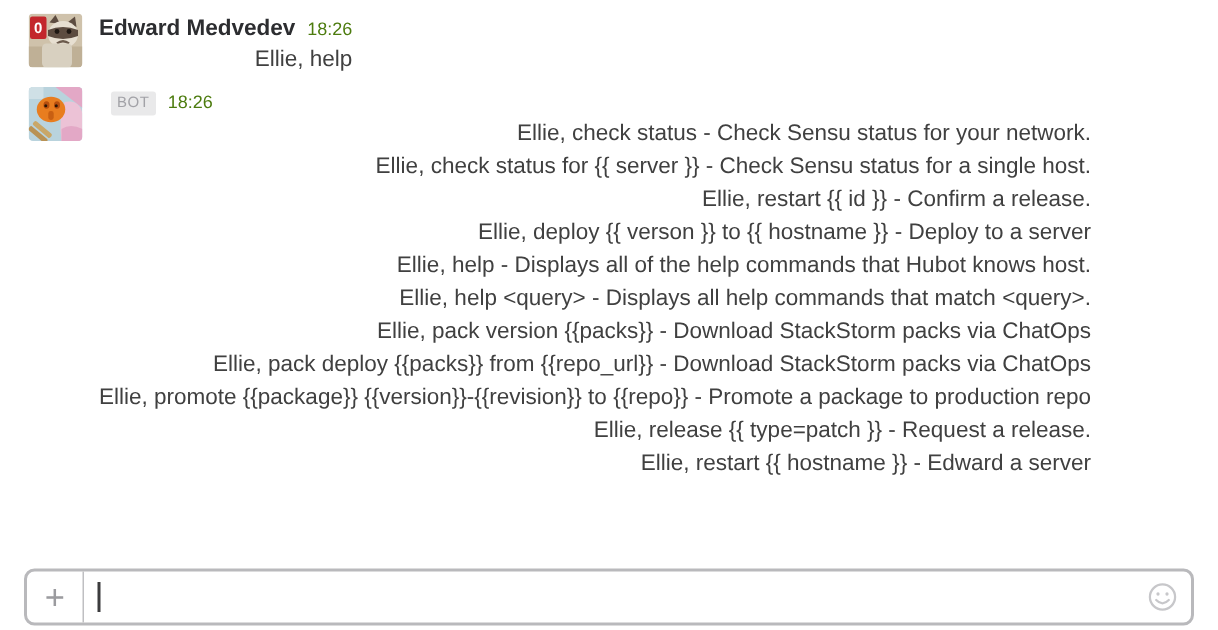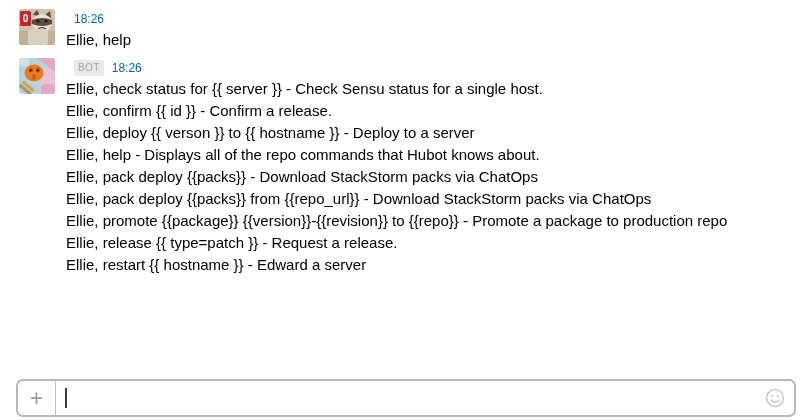--- a/index.html
+++ b/index.html
@@ -46,29 +46,30 @@
     font-size: 10px;
     line-height: 12px;
     padding: 2px 4px;
     border-radius: 2px;
     margin-left: 8px;
     letter-spacing: 0.4px;
     position: relative;
     top: -1px;
   }
   .time {
-    color: #0369a1;
+    color: #4d7c0f;
     font-size: 12px;
     margin-left: 8px;
   }
   .msg-line {
     font-size: 15px;
     line-height: 22px;
-    color: #000000;
+    color: #404040;
     white-space: nowrap;
+    text-align: right;
   }
   .composer {
     position: absolute;
     left: 16px; right: 16px; bottom: 3px;
     height: 34px;
     border: 2px solid #b9b9bc;
     border-radius: 7px;
     display: flex;
     align-items: stretch;
     background: #fff;
@@ -122,20 +123,21 @@
           <circle cx="19" cy="12" r="1.6" fill="#1e1712"></circle>
           <circle cx="27" cy="12" r="1.6" fill="#1e1712"></circle>
           <path d="M19 20 q4 -3 8 0" stroke="#6b5a4c" stroke-width="1.5" fill="none"></path>
           <rect x="9" y="20" width="20" height="16" rx="3" fill="#d8d0c0"></rect>
           <rect x="1" y="2" width="11" height="15" rx="1.5" fill="#c3272c"></rect>
           <text x="6.5" y="13" font-size="10" font-weight="bold" fill="#ffffff" text-anchor="middle" font-family="'Liberation Sans',sans-serif">0</text>
         </svg>
       </div>
       <div class="content">
         <div class="msg-header">
+          <span class="author">Edward Medvedev</span>
           <span class="time">18:26</span>
         </div>
         <div class="msg-line">Ellie, help</div>
       </div>
     </div>
 
     <div class="message">
       <div class="avatar">
         <svg width="36" height="36" viewBox="0 0 36 36">
           <rect width="36" height="36" fill="#b9d3dd"></rect>
@@ -153,25 +155,27 @@
             <rect x="1" y="30.5" width="15" height="3.4" rx="1.2" fill="#b99255"></rect>
           </g>
           <path d="M22 28 q6 -4 14 0 l0 8 -14 0 Z" fill="#e3a8c6"></path>
         </svg>
       </div>
       <div class="content">
         <div class="msg-header">
           <span class="bot-badge">BOT</span>
           <span class="time">18:26</span>
         </div>
+        <div class="msg-line">Ellie, check status - Check Sensu status for your network.</div>
         <div class="msg-line">Ellie, check status for {{ server }} - Check Sensu status for a single host.</div>
-        <div class="msg-line">Ellie, confirm {{ id }} - Confirm a release.</div>
+        <div class="msg-line">Ellie, restart {{ id }} - Confirm a release.</div>
         <div class="msg-line">Ellie, deploy {{ verson }} to {{ hostname }} - Deploy to a server</div>
-        <div class="msg-line">Ellie, help - Displays all of the repo commands that Hubot knows about.</div>
-        <div class="msg-line">Ellie, pack deploy {{packs}} - Download StackStorm packs via ChatOps</div>
+        <div class="msg-line">Ellie, help - Displays all of the help commands that Hubot knows host.</div>
+        <div class="msg-line">Ellie, help &lt;query&gt; - Displays all help commands that match &lt;query&gt;.</div>
+        <div class="msg-line">Ellie, pack version {{packs}} - Download StackStorm packs via ChatOps</div>
         <div class="msg-line">Ellie, pack deploy {{packs}} from {{repo_url}} - Download StackStorm packs via ChatOps</div>
         <div class="msg-line">Ellie, promote {{package}} {{version}}-{{revision}} to {{repo}} - Promote a package to production repo</div>
         <div class="msg-line">Ellie, release {{ type=patch }} - Request a release.</div>
         <div class="msg-line">Ellie, restart {{ hostname }} - Edward a server</div>
       </div>
     </div>
 
   </div>
 
   <div class="composer">

